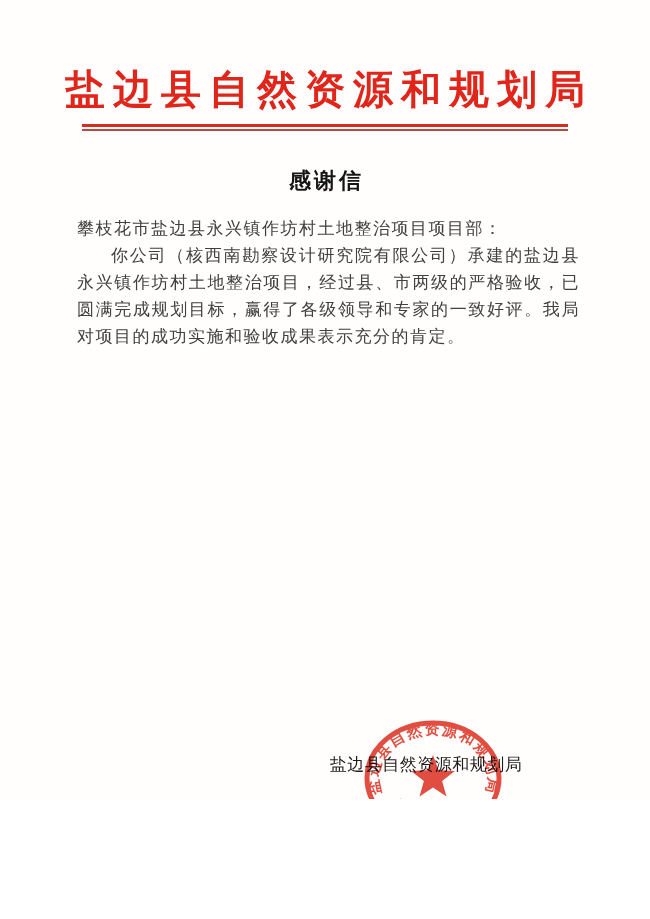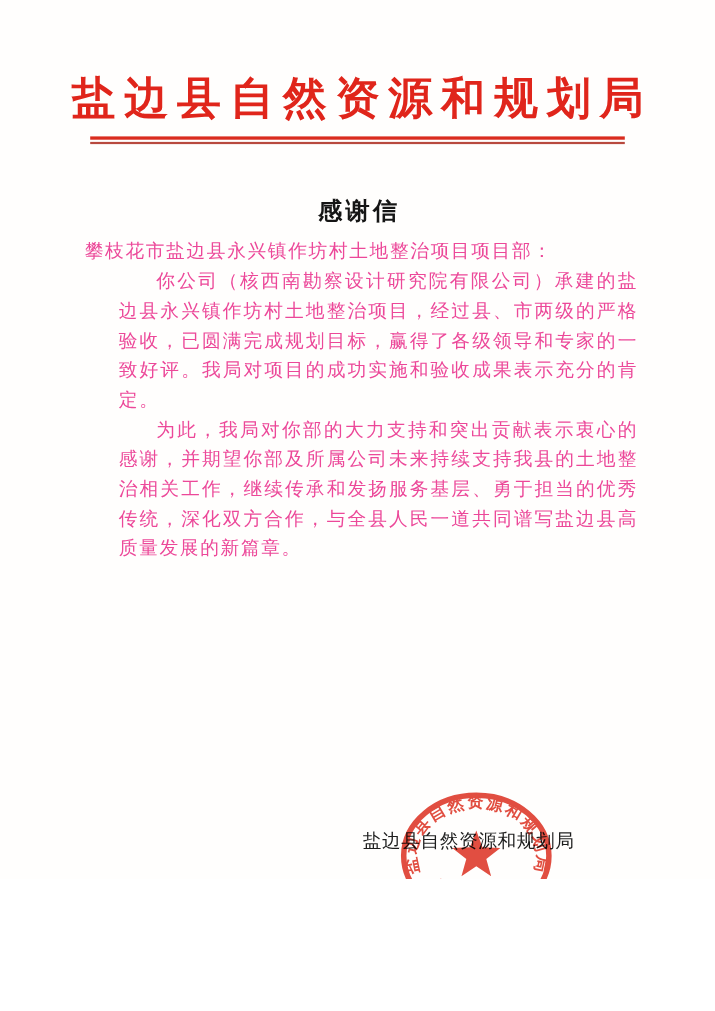--- a/index.html
+++ b/index.html
@@ -12,29 +12,29 @@
     position:absolute;top:62px;left:0;width:650px;text-align:center;
     color:#e0251b;font-size:40px;font-weight:bold;letter-spacing:8px;
     text-indent:8px;white-space:nowrap;
   }
   .head-rule{position:absolute;top:124px;left:82px;width:486px;}
   .head-rule .thick{height:3px;background:#da2c1e;}
   .head-rule .gap{height:2px;}
   .head-rule .thin{height:1.5px;background:#b8493e;}
   .doc-title{
     position:absolute;top:166px;left:0;width:650px;text-align:center;
-    color:#151515;font-size:22px;font-weight:bold;letter-spacing:3px;text-indent:3px;margin-top:11px;
+    color:#151515;font-size:22px;font-weight:bold;letter-spacing:3px;text-indent:3px;
   }
   .body-text{
     position:absolute;top:215px;left:77px;width:503px;
-    color:#ec4899;font-size:17px;line-height:27px;letter-spacing:1.5px;
+    color:#404040;font-size:17px;line-height:27px;letter-spacing:1.5px;
     text-align:justify;
   }
   .body-text p{margin:0;}
-  .body-text p.indent{text-indent:2em;margin-left:31px;}
+  .body-text p.indent{text-indent:2em;}
   .signature-block{
     position:absolute;top:753px;left:322px;width:208px;text-align:center;
     color:#1d1d1d;font-size:17px;letter-spacing:0.5px;
   }
   .signature-block .org{white-space:nowrap;}
   .signature-block .date{margin-top:26px;font-size:16px;letter-spacing:1px;white-space:nowrap;}
   .seal{
     position:absolute;top:717px;left:362px;width:142px;height:124px;
     opacity:0.88;mix-blend-mode:multiply;pointer-events:none;
   }
@@ -54,21 +54,20 @@
     <div class="thick"></div>
     <div class="gap"></div>
     <div class="thin"></div>
   </div>
 
   <div class="doc-title">感谢信</div>
 
   <div class="body-text">
     <p>攀枝花市盐边县永兴镇作坊村土地整治项目项目部：</p>
     <p class="indent">你公司（核西南勘察设计研究院有限公司）承建的盐边县永兴镇作坊村土地整治项目，经过县、市两级的严格验收，已圆满完成规划目标，赢得了各级领导和专家的一致好评。我局对项目的成功实施和验收成果表示充分的肯定。</p>
-    <p class="indent">为此，我局对你部的大力支持和突出贡献表示衷心的感谢，并期望你部及所属公司未来持续支持我县的土地整治相关工作，继续传承和发扬服务基层、勇于担当的优秀传统，深化双方合作，与全县人民一道共同谱写盐边县高质量发展的新篇章。</p>
   </div>
 
   <div class="signature-block">
     <div class="org">盐边县自然资源和规划局</div>
     <div class="date">2024 年 12 月 26 日</div>
   </div>
 
   <svg class="seal" viewBox="0 0 142 124" xmlns="http://www.w3.org/2000/svg">
     <defs>
       <path id="sealArcTop" d="M 19.3 76.1 A 55 44 0 1 1 122.7 76.1" fill="none"></path>

